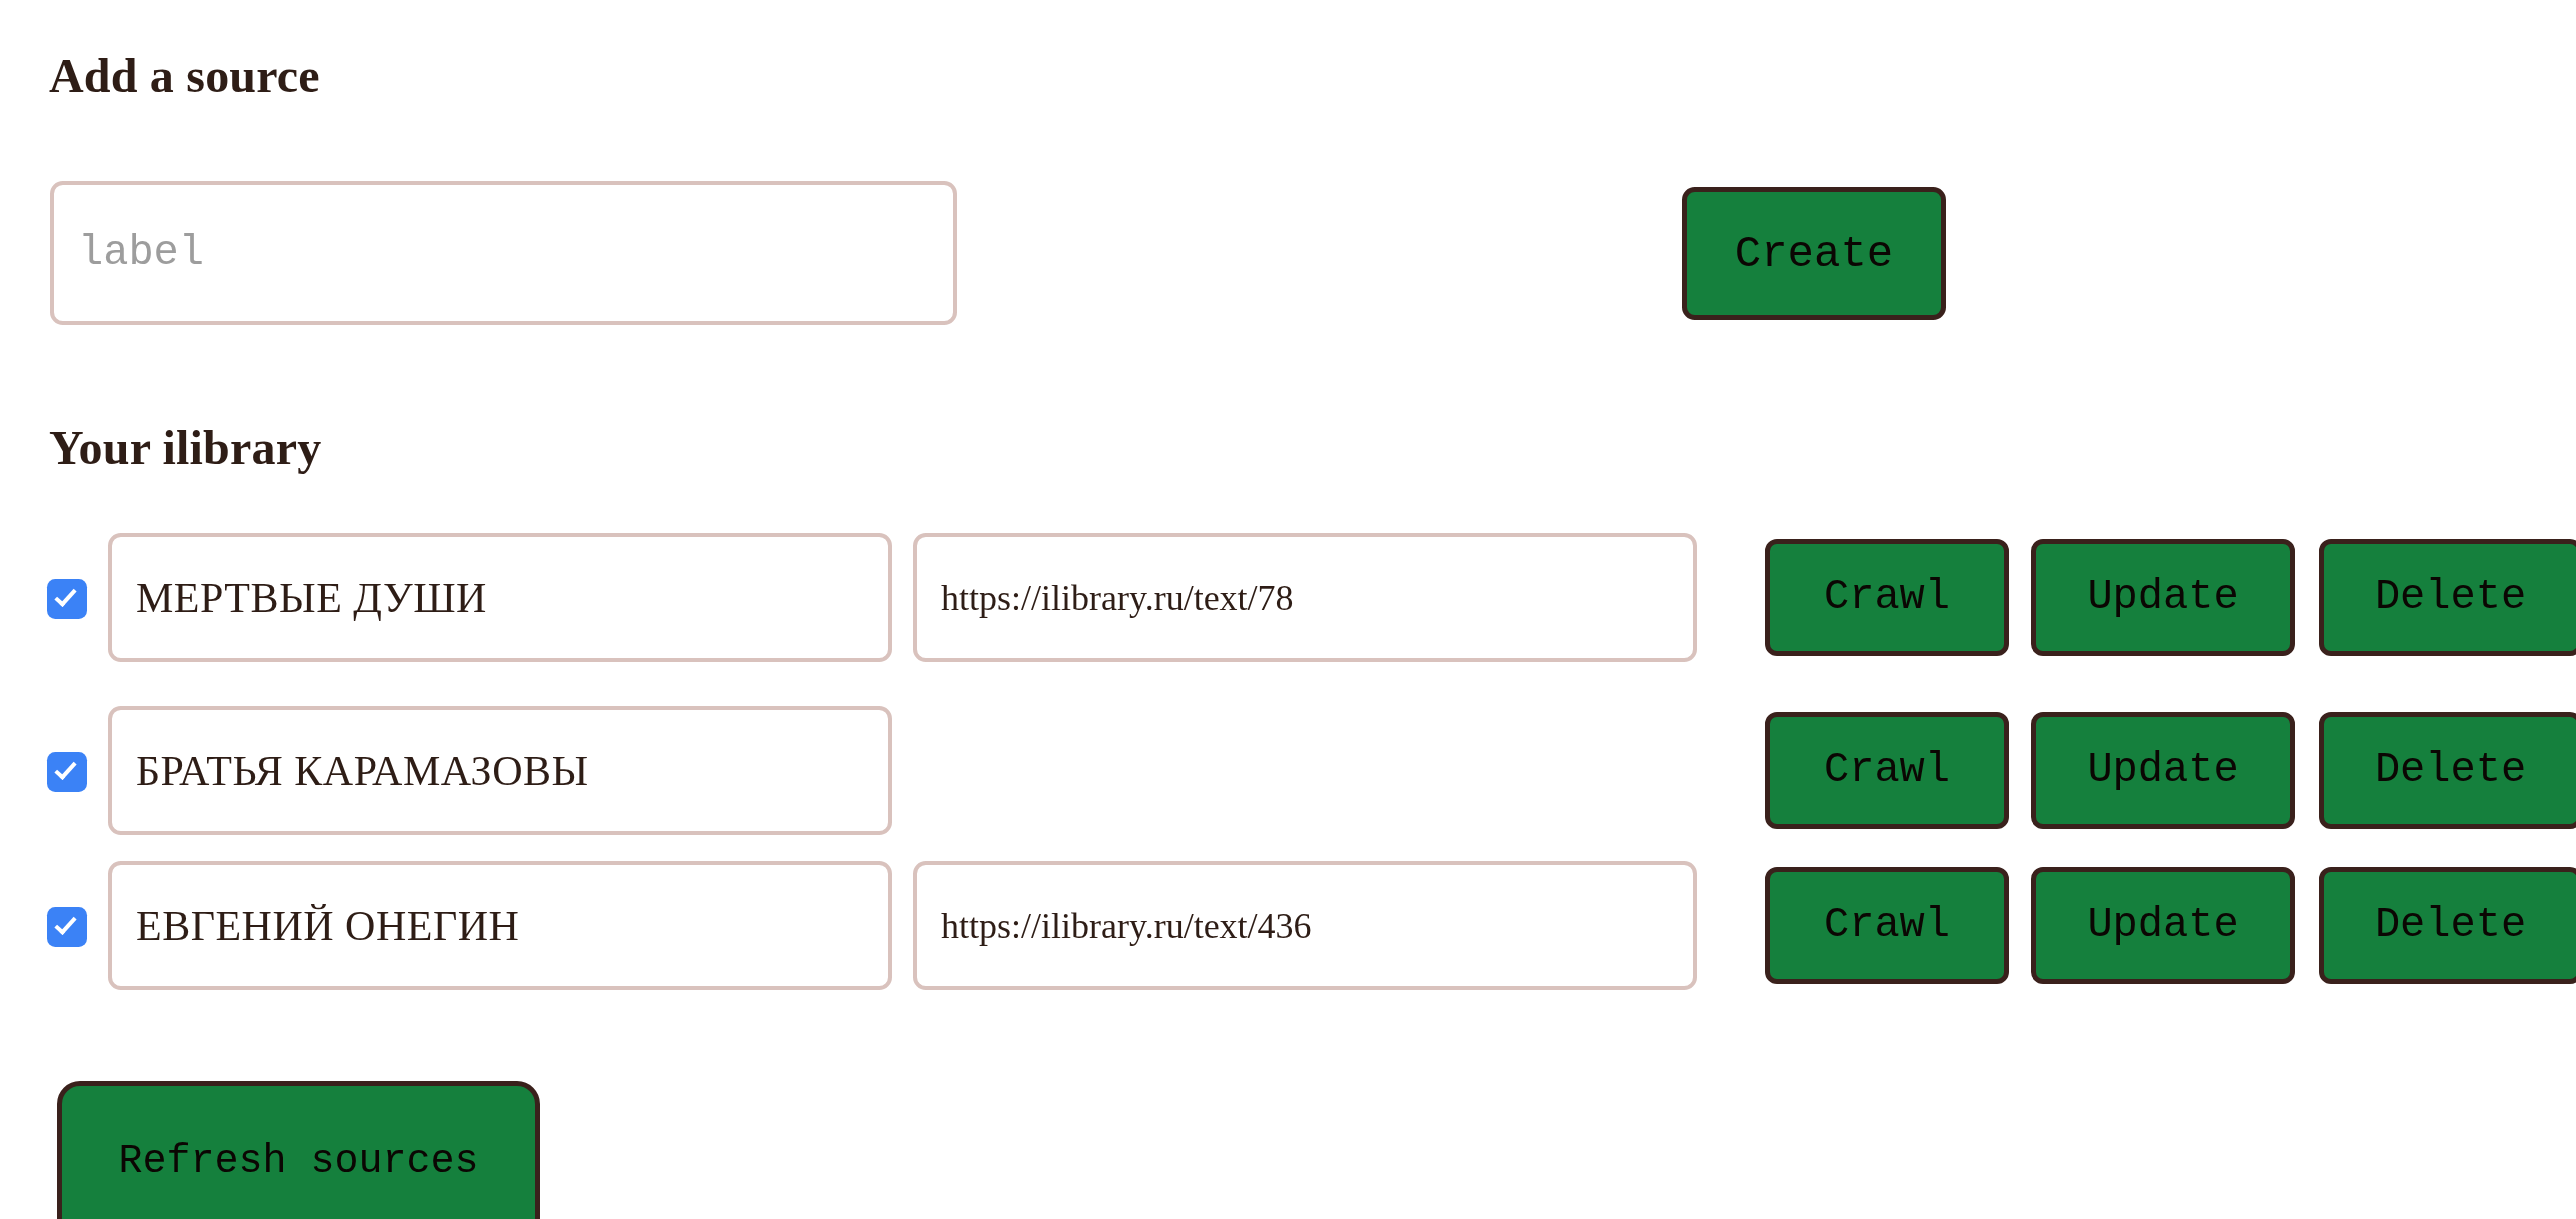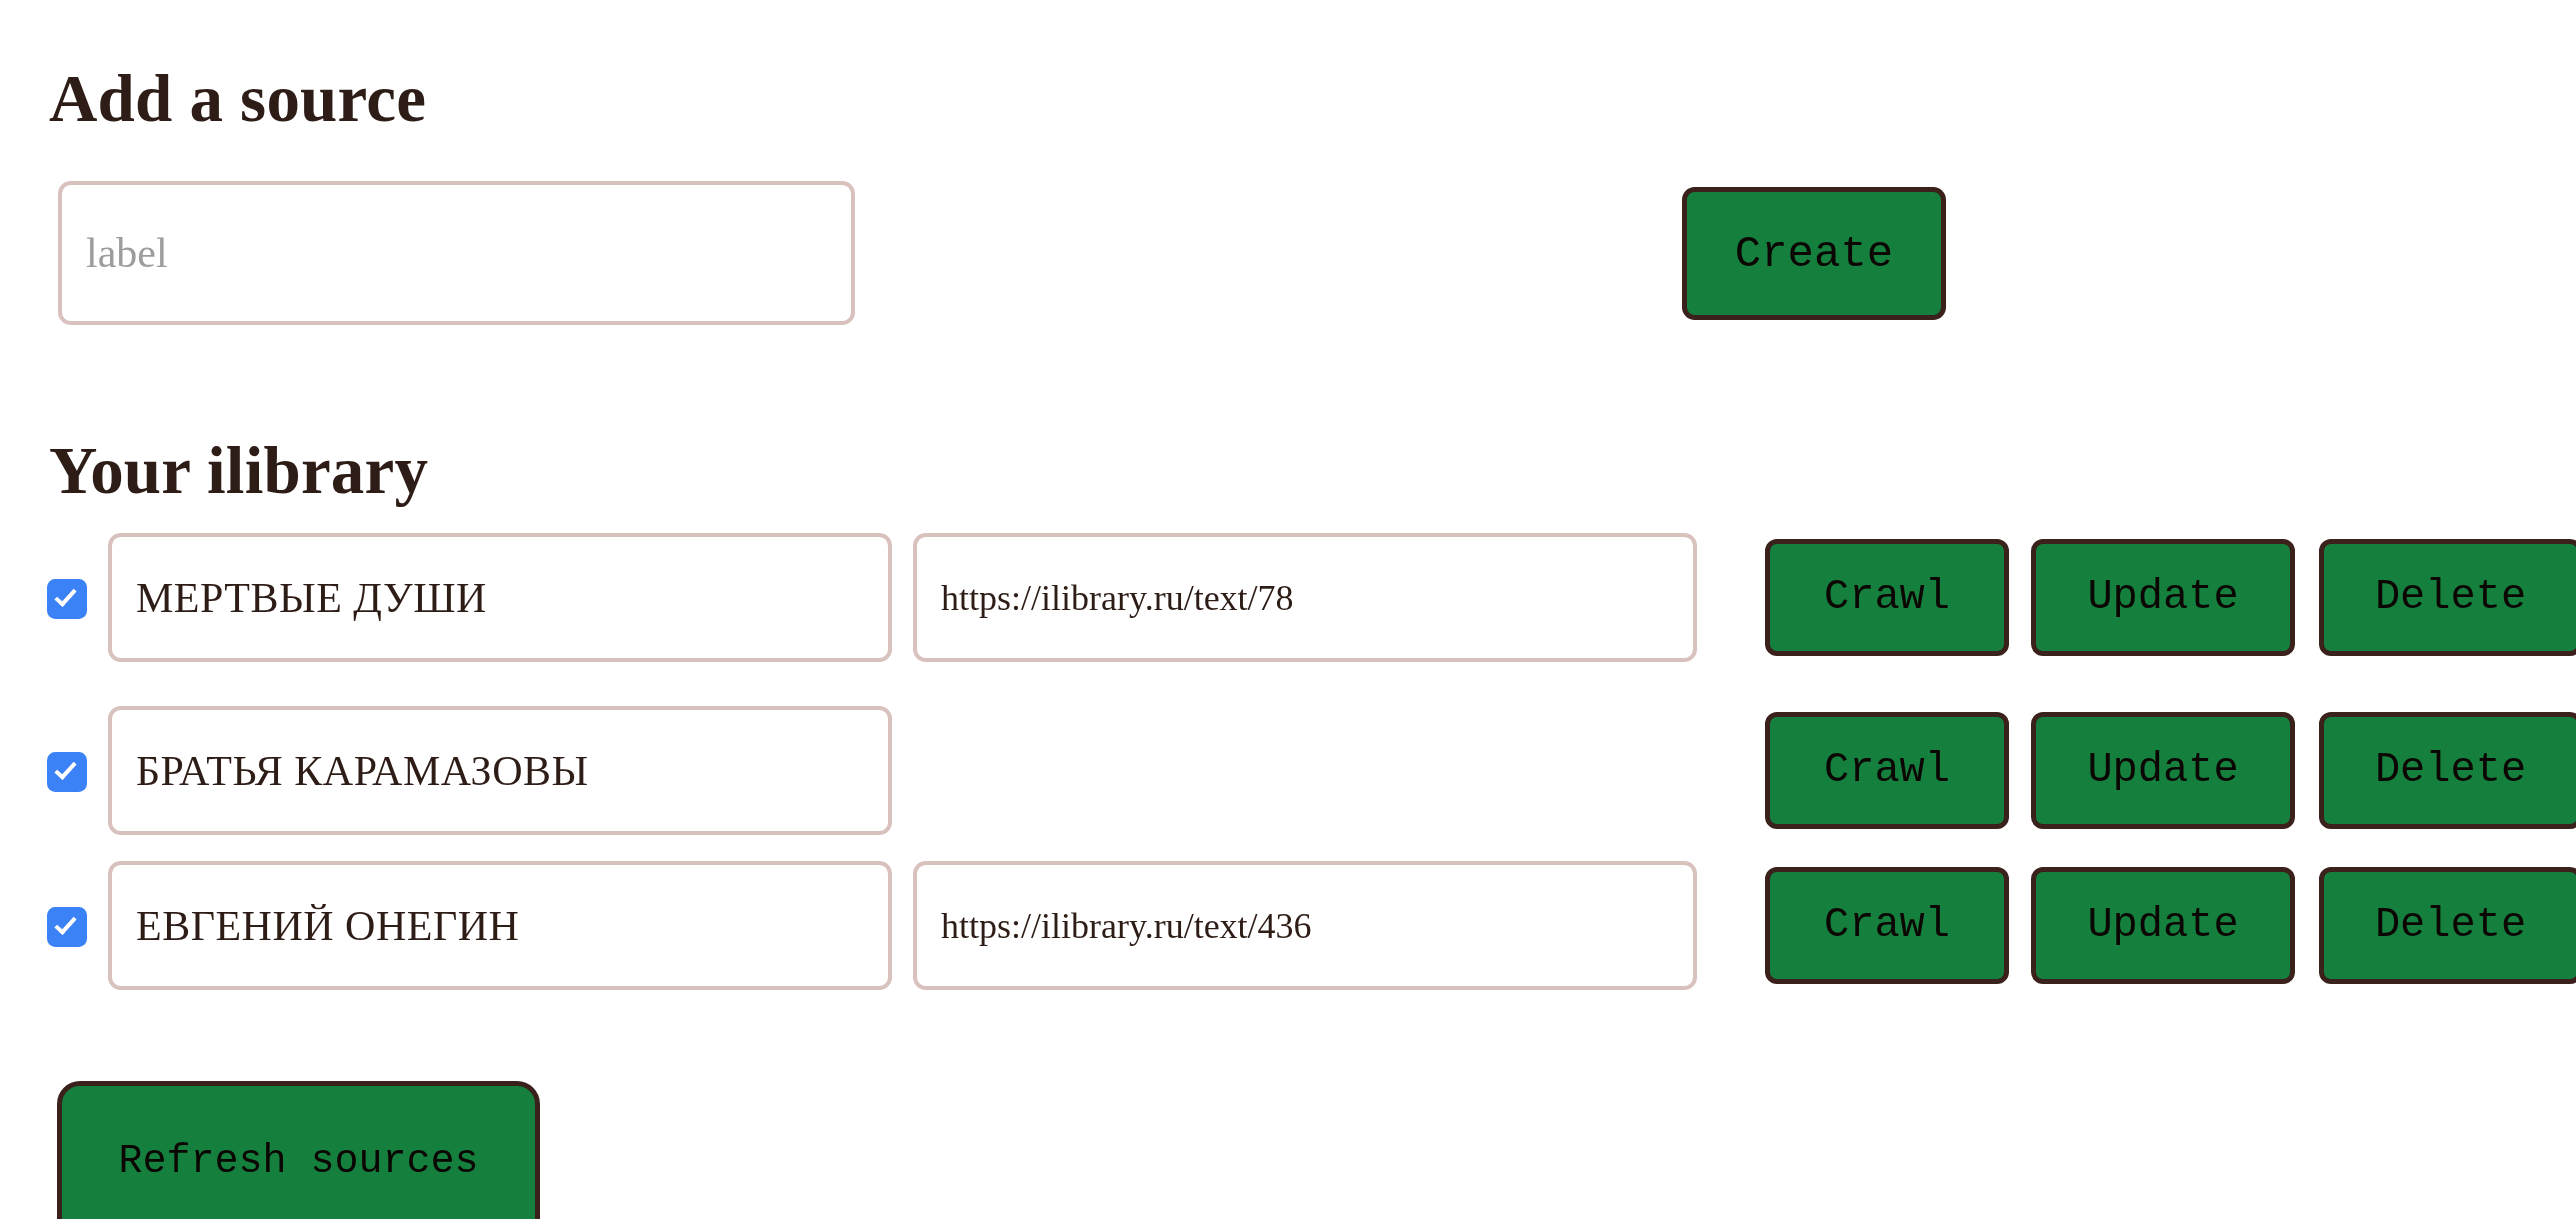--- a/index.html
+++ b/index.html
@@ -24,21 +24,21 @@
     height: 1220px;
     padding: 0;
     box-sizing: border-box;
   }
 
   
   .heading {
     position: absolute;
     font-weight: bold;
     color: #2e1d16;
-    font-size: 67px;
+    font-size: 48px;
     line-height: 1;
     letter-spacing: 0.2px;
     white-space: nowrap;
   }
   #heading-add   { left: 49px; top: 20px; }
   #heading-your  { left: 49px; top: 392px; }
 
   
   .text-input {
     position: absolute;
@@ -53,21 +53,21 @@
     outline: none;
     -webkit-appearance: none;
     appearance: none;
   }
   .text-input::placeholder {
     color: #9d9d9d;
     opacity: 1;
   }
 
   
-  #input-label { left: 58px;  top: 181px; width: 797px; height: 144px; }
+  #input-label { left: 50px;  top: 181px; width: 907px; height: 144px; font-family: Liberation Mono, monospace; }
   #input-link  { left: 860px; top: 181px; width: 789px; height: 144px; }
 
   
   .btn {
     position: absolute;
     box-sizing: border-box;
     background: #15803d;
     border: 5.5px solid #3a211c;
     border-radius: 12.8px;
     font-family: Liberation Mono, monospace;

